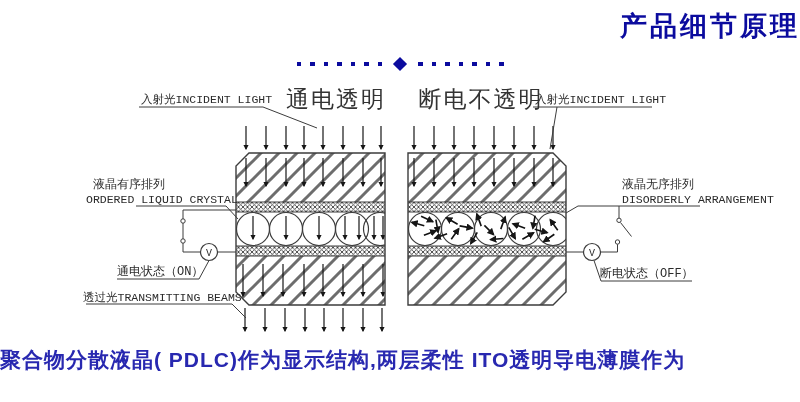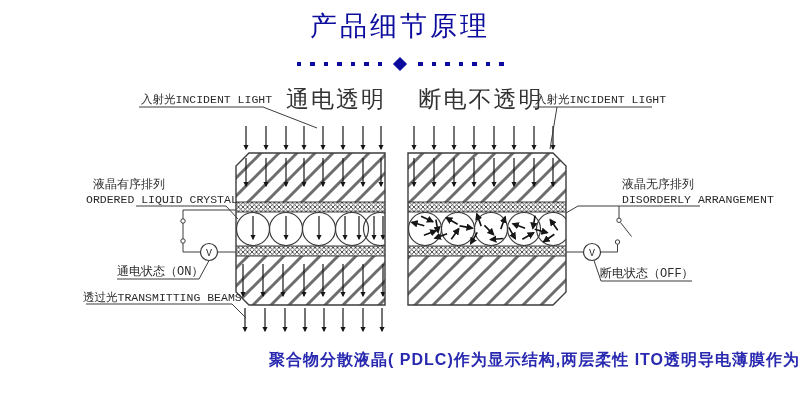--- a/index.html
+++ b/index.html
@@ -1,27 +1,27 @@
 <!DOCTYPE html>
 <html><head>
 <meta charset="utf-8">
 <style>
   html,body{margin:0;padding:0;}
   body{width:800px;height:402px;background:#ffffff;overflow:hidden;position:relative;
        font-family:"Liberation Sans", sans-serif;}
   .stage{position:absolute;left:0;top:0;width:800px;height:402px;}
-  .page-title{position:absolute;left:0;top:8px;width:800px;text-align:center;
-      font-size:27px;font-weight:normal;letter-spacing:3px;color:#0b0b9e;}
+  .page-title{position:absolute;left:0;top:8px;width:800px;text-align:right;
+      font-size:27px;font-weight:bold;letter-spacing:3px;color:#0b0b9e;}
   .dots{position:absolute;left:0;top:56px;width:800px;display:flex;align-items:center;
       justify-content:center;gap:9px;height:16px;}
   .dots .dot{width:4.5px;height:4.5px;background:#0b0b9e;display:inline-block;}
   .dots .diamond{width:10px;height:10px;background:#0b0b9e;transform:rotate(45deg);
       margin:0 4px;display:inline-block;}
-  .footer{position:absolute;left:0;top:347px;width:800px;text-align:right;
-      color:#2828b0;font-size:16px;font-weight:bold;line-height:26px;letter-spacing:1px;}
+  .footer{position:absolute;left:0;top:347px;width:800px;text-align:left;
+      color:#2828b0;font-size:21px;font-weight:bold;line-height:26px;letter-spacing:1px;}
   svg{position:absolute;left:0;top:0;}
   svg text{fill:#2b2b2b;font-family:"Liberation Mono","DejaVu Sans Mono",monospace;}
   .lbl{font-size:11.5px;}
   .lbl-cn{font-size:12px;}
   .state-title{font-size:23px;letter-spacing:2px;fill:#333333;
       font-family:"Liberation Sans",sans-serif;}
   .meter-v{font-size:10px;}
 </style>
 </head>
 <body>

